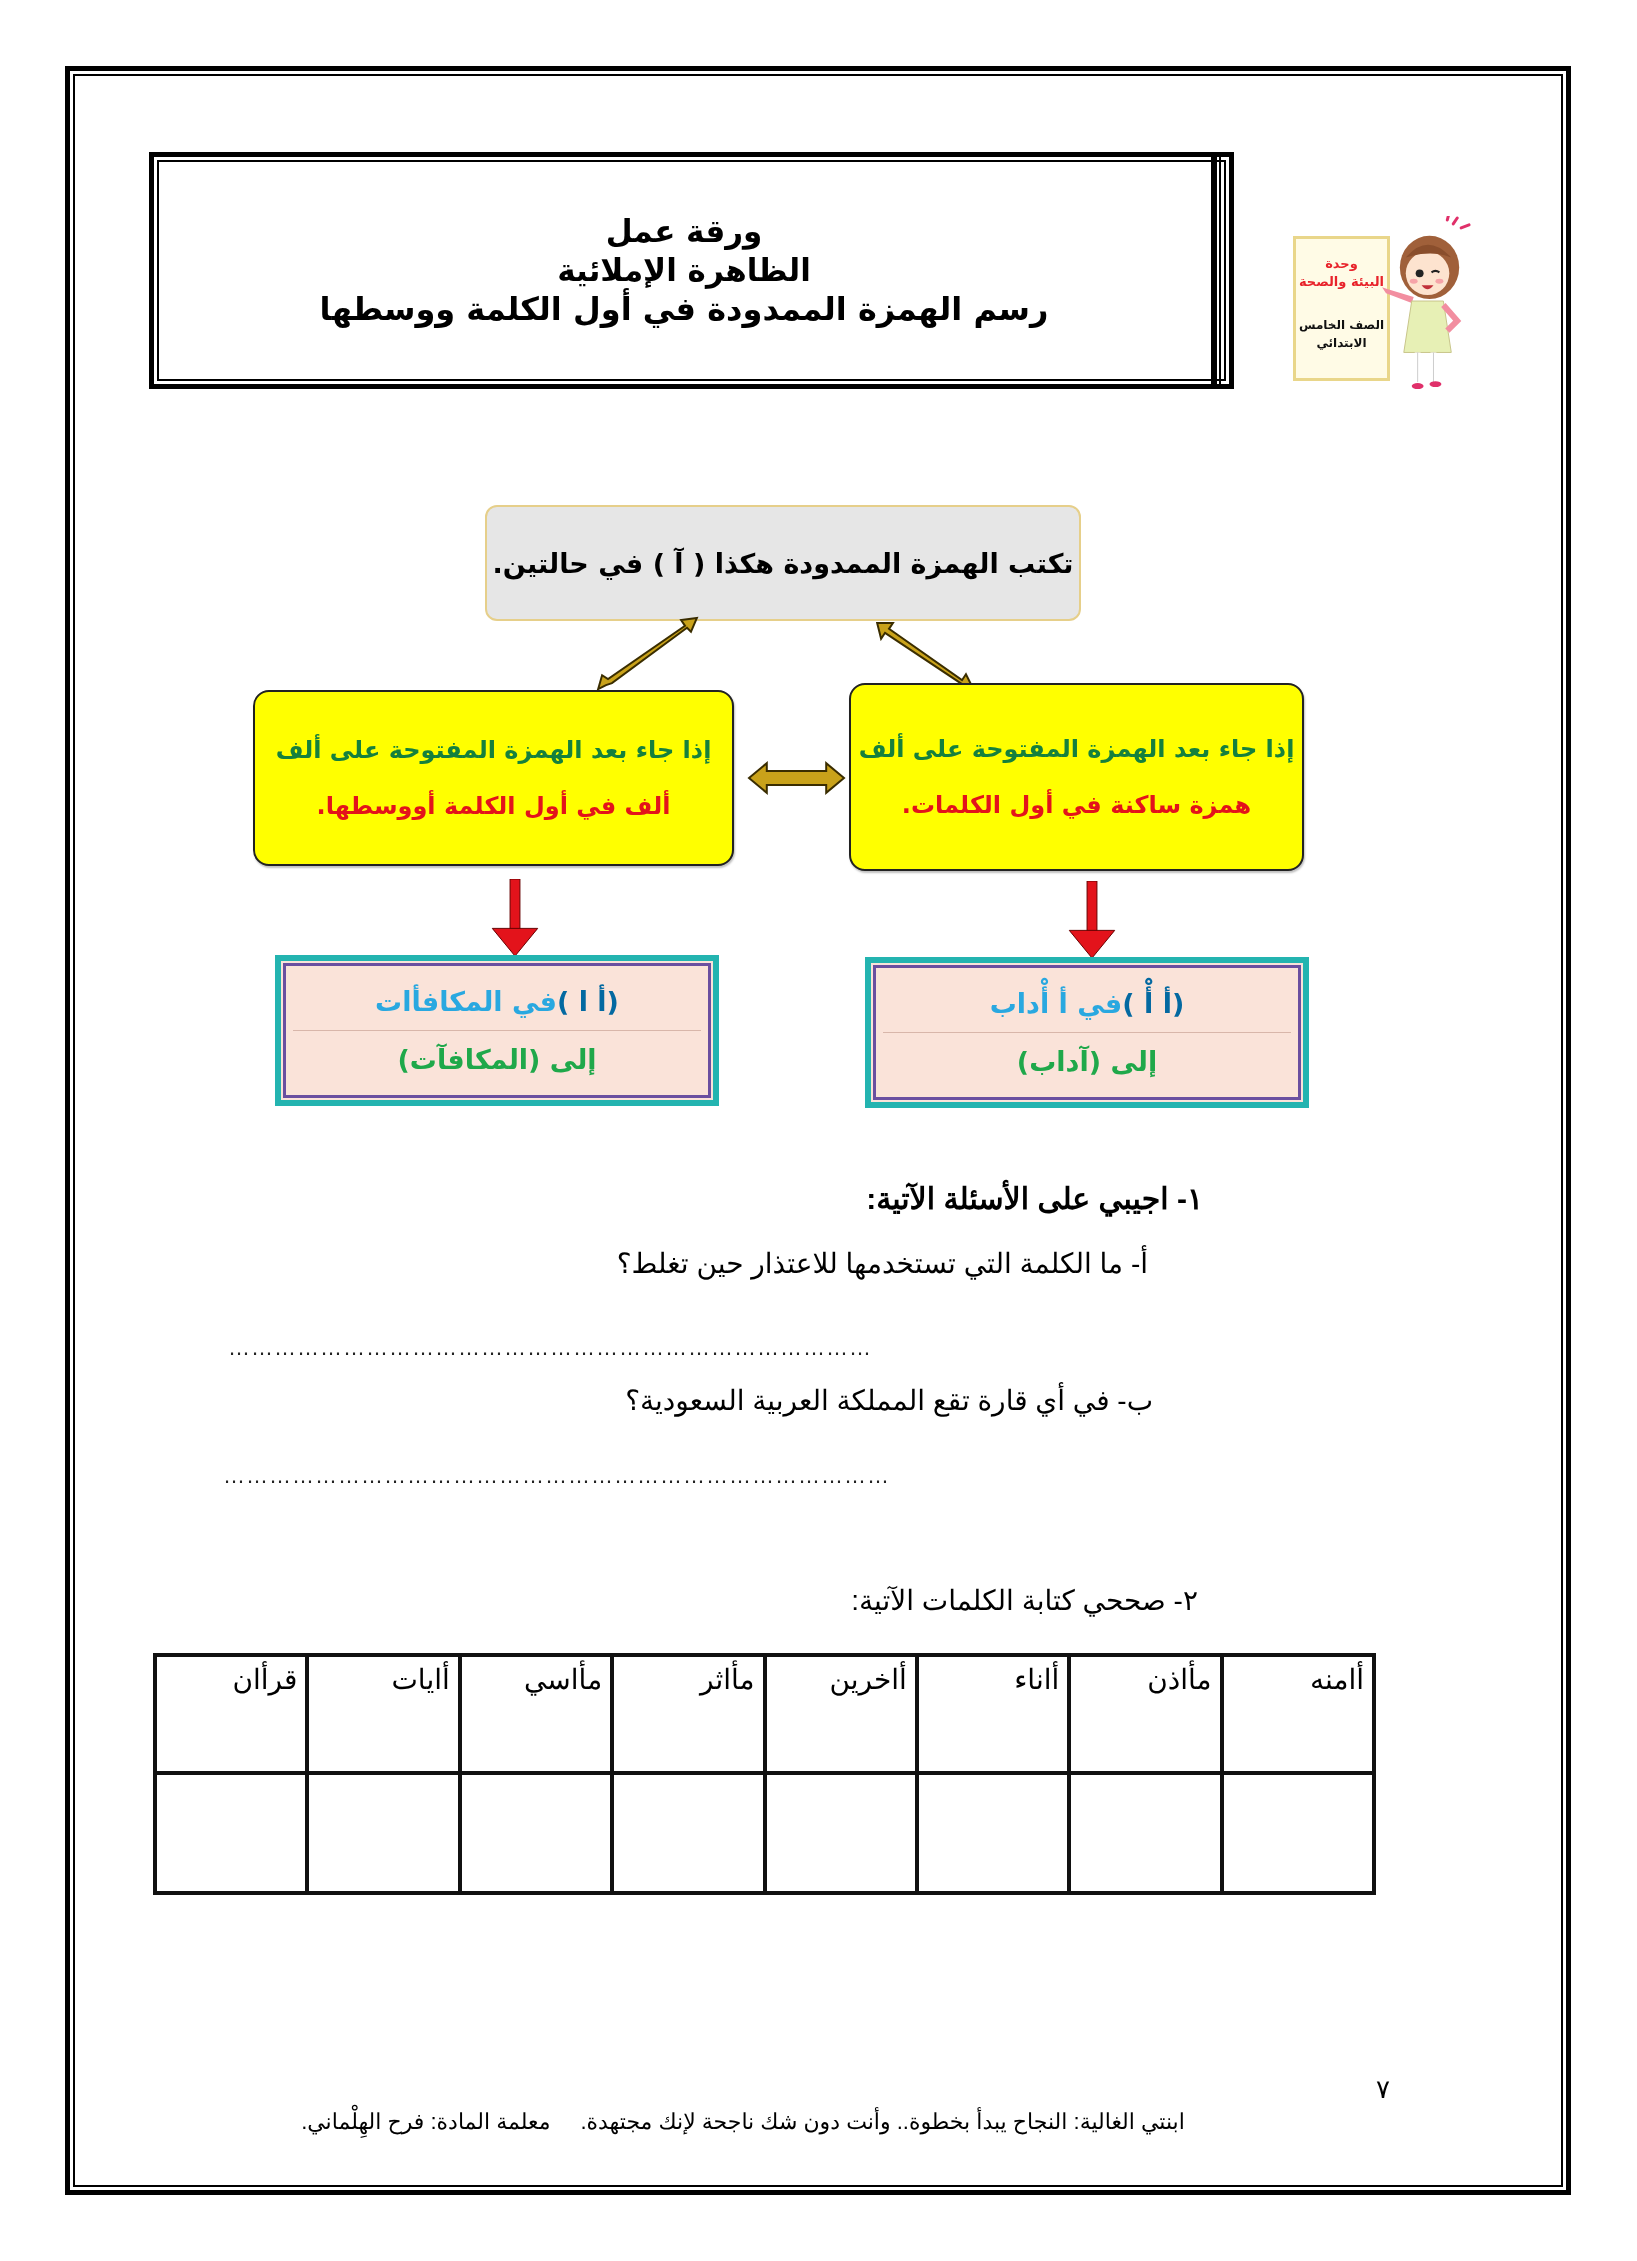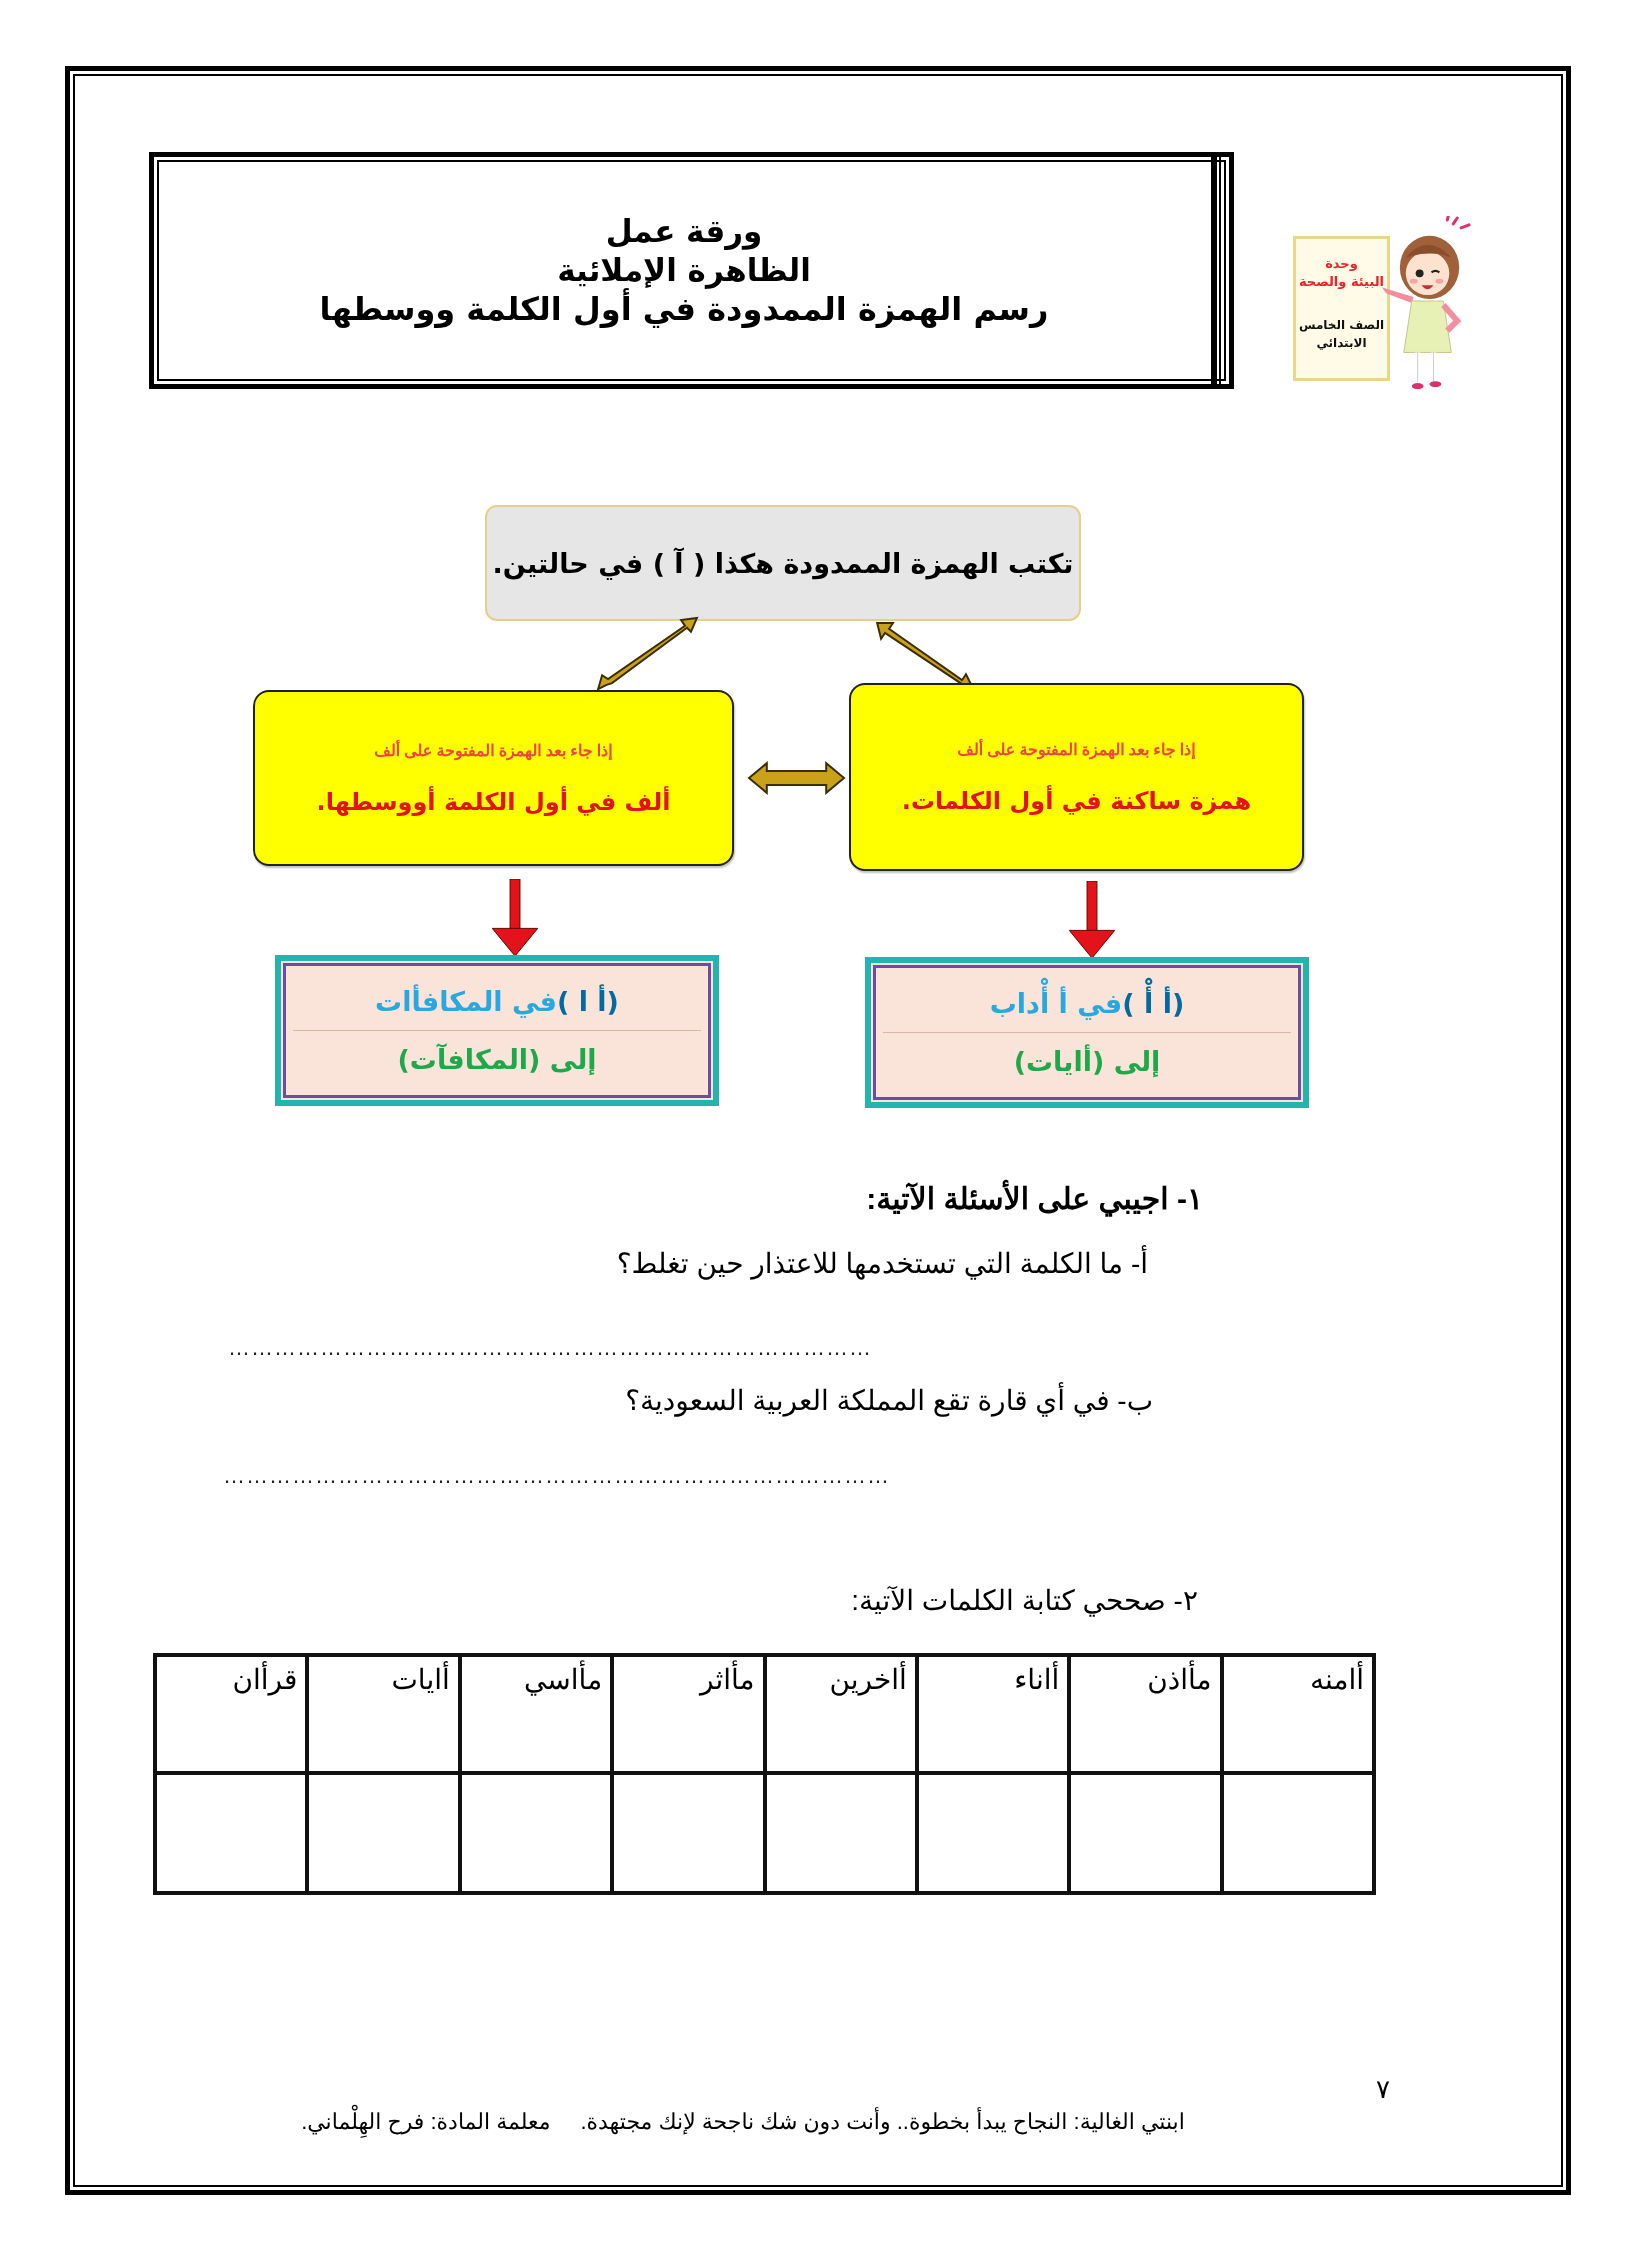--- a/index.html
+++ b/index.html
@@ -32,21 +32,21 @@
   .badge-card .grade { color: #111; font-size: 12px; margin-top: 26px; line-height: 1.5; }
   .girl { left: 1228px; top: 59px; width: 99px; height: 178px; }
   
   .gray-box { left: 485px; top: 505px; width: 596px; height: 116px; background: #e6e6e6;
               border: 2px solid #e6cf8a; border-radius: 12px; box-sizing: border-box;
               display: flex; align-items: center; justify-content: center; direction: rtl;
               font-size: 27px; font-weight: bold; }
   .yellow-box { background: #ffff00; border: 2px solid #222; border-radius: 16px; box-sizing: border-box;
                 display: flex; flex-direction: column; align-items: center; justify-content: center;
                 direction: rtl; font-weight: bold; box-shadow: 1px 2px 2px rgba(0,0,0,0.25); }
-  .yellow-box .line1 { font-size: 16px; color: #ef4444; margin-bottom: 28px; font-family: Liberation Serif, serif; }
+  .yellow-box .line1 { font-size: 24px; color: #15803d; margin-bottom: 28px; }
   .yellow-box .line2 { font-size: 24px; color: #e3131b; }
   .yb-left { left: 253px; top: 690px; width: 481px; height: 176px; }
   .yb-right { left: 849px; top: 683px; width: 455px; height: 188px; }
   .pink-box { background: #fae3d9; border: 6px solid #23b4b0; box-sizing: border-box;
               outline: 3px solid #6a4fa0; outline-offset: -11px;
               display: flex; flex-direction: column; direction: rtl; font-weight: bold; }
   .pink-box .row { flex: 1; display: flex; align-items: center; justify-content: center; font-size: 27px; }
   .pink-box .row1 { border-bottom: 1px solid #d8b6aa; margin: 12px 12px 0 12px; }
   .pink-box .row2 { margin: 0 12px 12px 12px; color: #1fa84a; }
   .pink-box .red { color: #0369a1; }
@@ -146,21 +146,21 @@
 <svg class="abs" style="left:1067px;top:881px;width:50px;height:79px" viewBox="0 0 50 80">
   <rect x="20" y="0" width="10" height="52" fill="#e3131b" stroke="#600" stroke-width="1"></rect>
   <path d="M2 50 L48 50 L25 78 Z" fill="#e3131b" stroke="#600" stroke-width="1"></path>
 </svg>
 
 <div class="abs pink-box pb-right">
   <div class="row row1">
     <span class="red">(أ أْ )</span>
     <span class="blue"> في أ أْداب</span>
   </div>
-  <div class="row row2">إلى (أايات)</div>
+  <div class="row row2">إلى (آداب)</div>
 </div>
 
 <div class="abs pink-box pb-left">
   <div class="row row1">
     <span class="red">(أ ا )</span>
     <span class="blue"> في المكافأات</span>
   </div>
   <div class="row row2">إلى (المكافآت)</div>
 </div>
 

